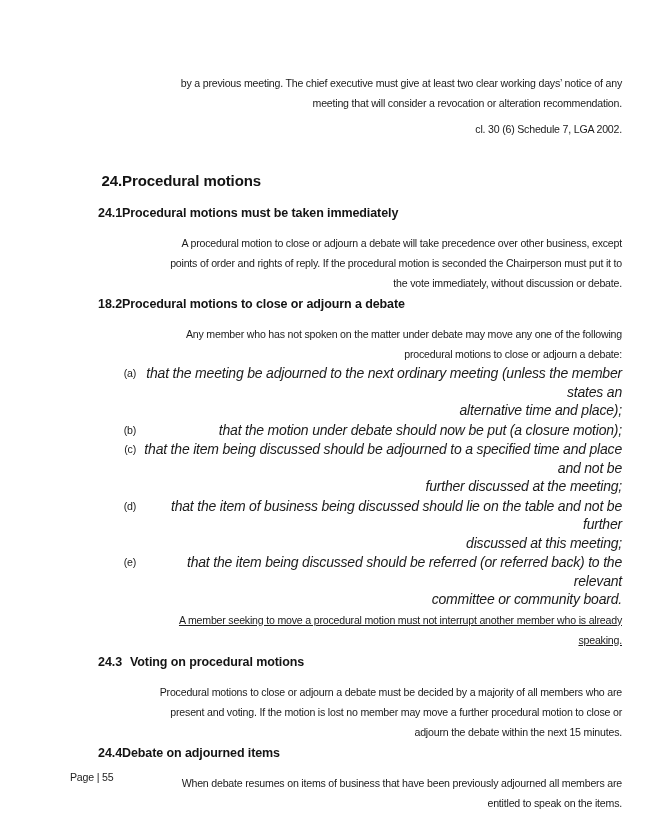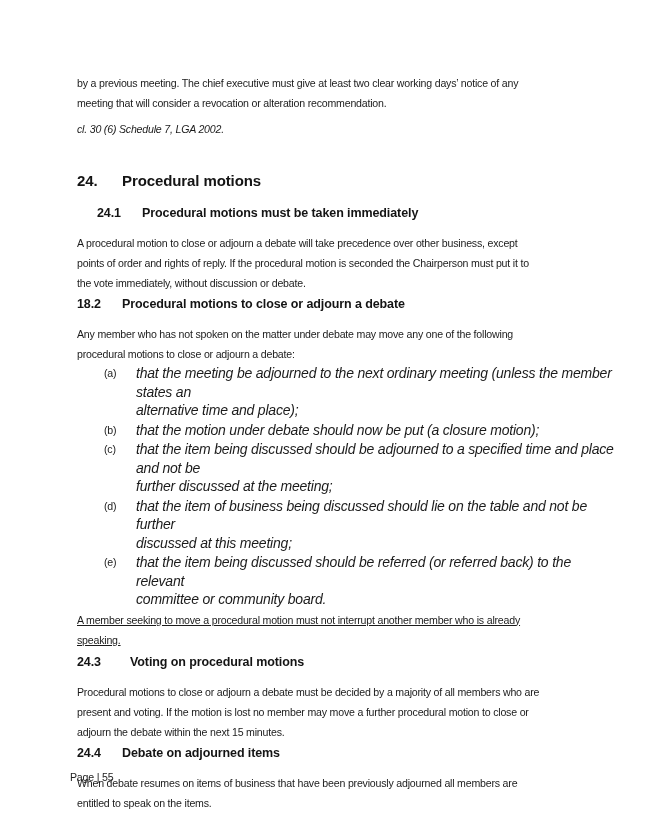--- a/index.html
+++ b/index.html
@@ -8,53 +8,53 @@
     background: #ffffff;
     font-family: "Liberation Sans", "DejaVu Sans", sans-serif;
     color: #1a1a1a;
     position: relative;
     overflow: hidden;
   }
   .content {
     position: absolute;
     left: 77px; top: 73px;
     width: 545px;
+    text-align: right;
   }
   .para {
     margin: 0;
     font-size: 10.6px;
     line-height: 20px;
     letter-spacing: -0.2px;
     white-space: pre-line;
     color: #1b1b1b;
   }
   .citation {
     margin-top: 6px;
-    font-style: italic;
   }
   .h1 {
     margin-top: 32px;
     display: flex;
     font-size: 15px;
     line-height: 20px;
     font-weight: bold;
     letter-spacing: -0.1px;
     color: #141414;
   }
   .h1 .num { width: 45px; flex: 0 0 45px; }
   .h2 {
     display: flex;
     font-size: 12.5px;
     line-height: 17px;
     font-weight: bold;
     letter-spacing: -0.1px;
     color: #141414;
   }
   .h2 .num { width: 45px; flex: 0 0 45px; }
-  .h2-a { margin-top: 14px; margin-left: 20px; }
+  .h2-a { margin-top: 14px; }
   .h2-b { margin-top: 3px; }
   .h2-c { margin-top: 4px; gap: 8px; }
   .h2-d { margin-top: 3px; }
   .p-after-h2 { margin-top: 11px; }
   .p-first-after-h2a { margin-top: 11px; }
   .mlist {
     margin: 0;
     padding: 0 0 0 27px;
     list-style: none;
   }

